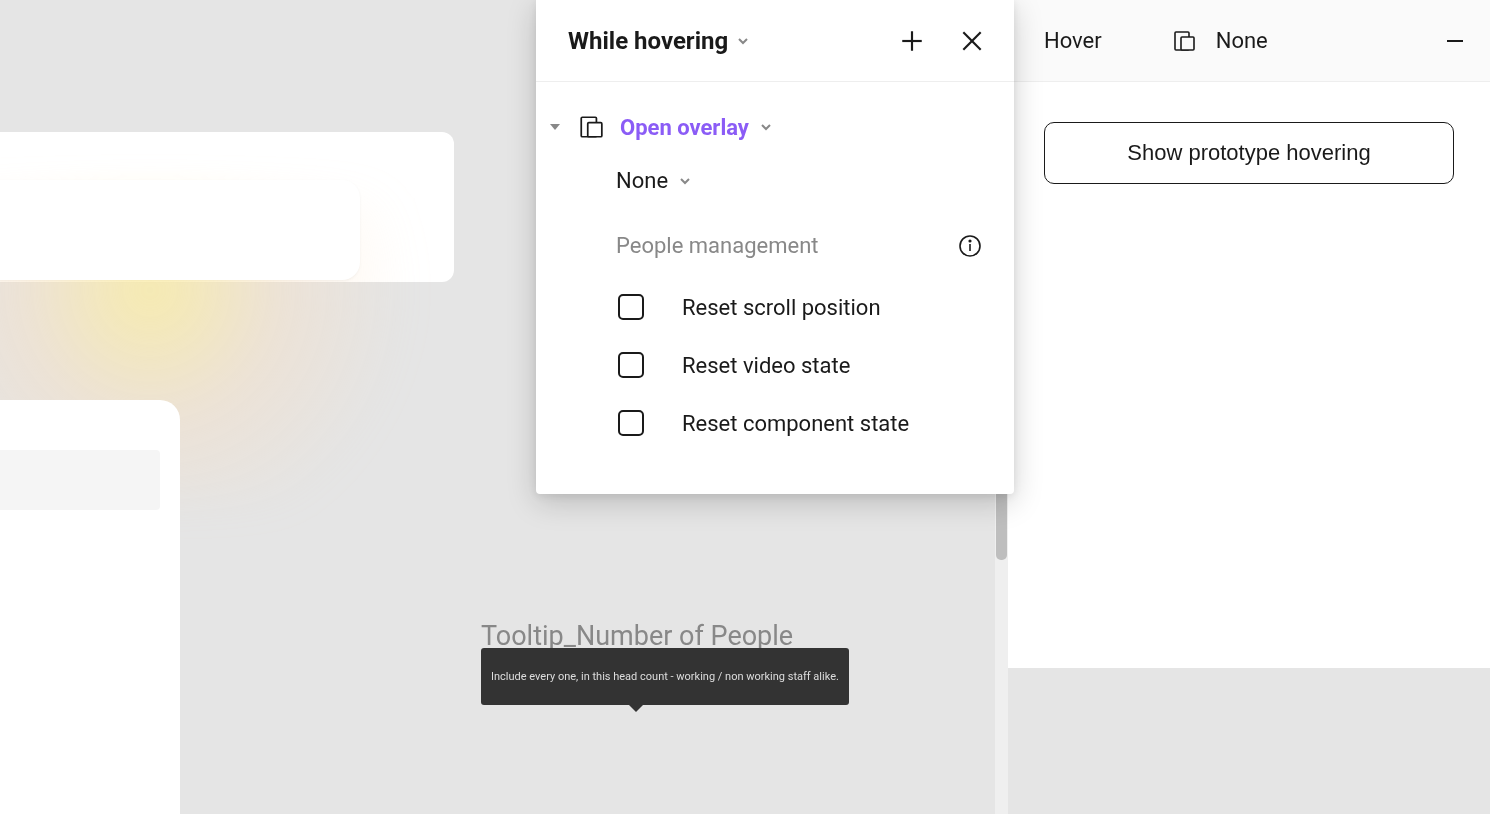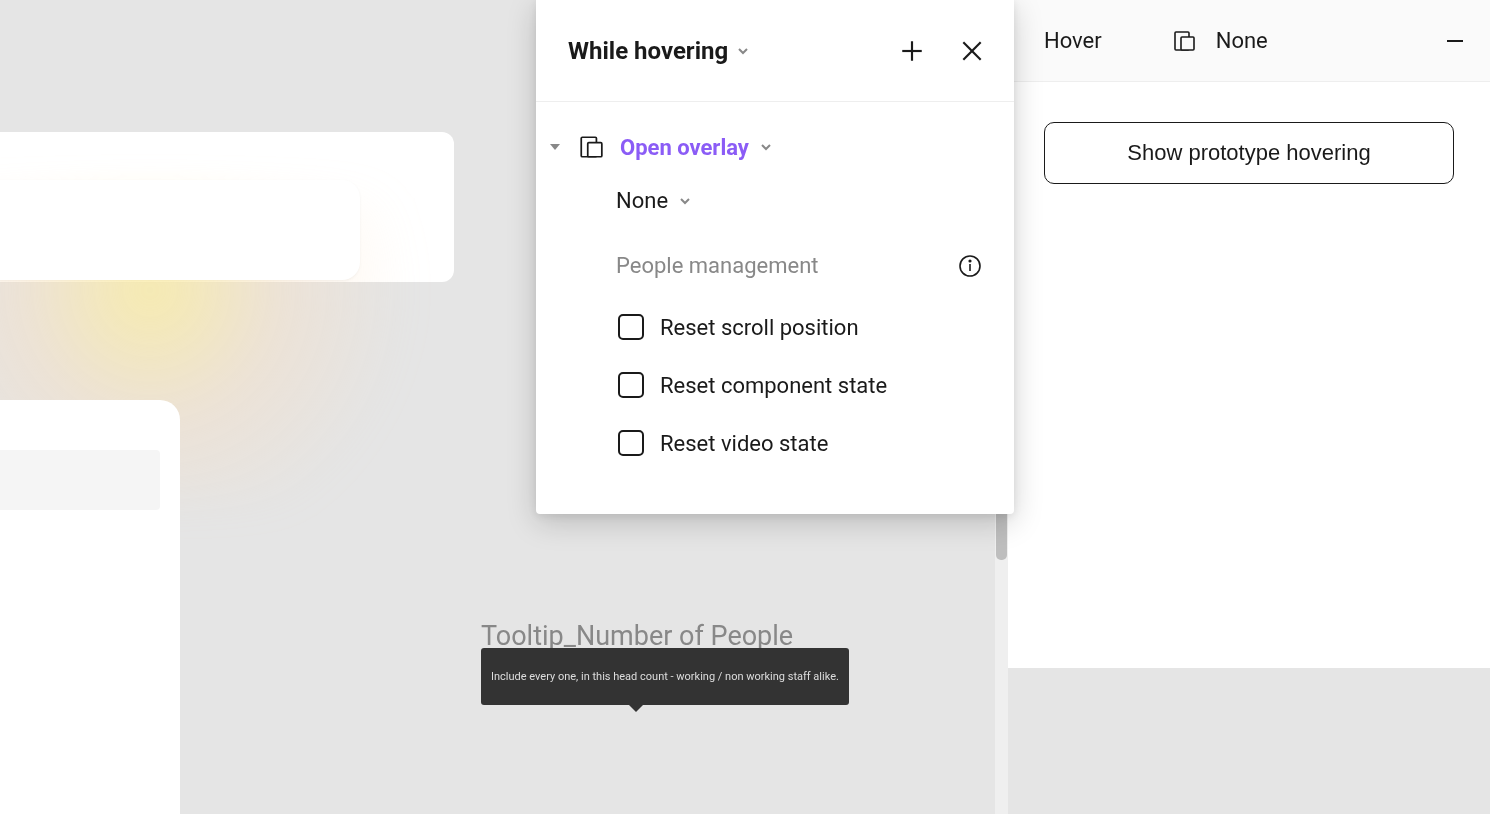--- a/index.html
+++ b/index.html
@@ -207,21 +207,21 @@
       position: absolute;
       left: 536px;
       top: 0;
       width: 478px;
       background: #fff;
       border-radius: 0 0 4px 4px;
       box-shadow: 0 8px 30px rgba(0,0,0,0.18), 0 2px 8px rgba(0,0,0,0.08);
     }
     
     .popup-header {
-      height: 102px;
+      height: 82px;
       display: flex;
       align-items: center;
       padding: 0 26px 0 32px;
       border-bottom: 1px solid #eee;
     }
     
     .popup-title {
       font-size: 24px;
       font-weight: 700;
       color: #1a1a1a;
@@ -309,21 +309,21 @@
     }
     
     .info-icon {
       width: 24px;
       height: 24px;
     }
     
     .checkbox-row {
       display: flex;
       align-items: center;
-      gap: 16px;
+      gap: 38px;
       padding: 16px 0 16px 70px;
     }
     
     .checkbox-box {
       width: 26px;
       height: 26px;
       border: 2.5px solid #1a1a1a;
       border-radius: 5px;
       cursor: pointer;
       flex: 0 0 26px;
@@ -447,21 +447,21 @@
       </span>
     </div>
 
     <div class="checkbox-row">
       <div class="checkbox-box"></div>
       <span class="checkbox-label">Reset scroll position</span>
     </div>
 
     <div class="checkbox-row">
       <div class="checkbox-box"></div>
-      <span class="checkbox-label">Reset component state</span>
+      <span class="checkbox-label">Reset video state</span>
     </div>
 
     <div class="checkbox-row">
       <div class="checkbox-box"></div>
-      <span class="checkbox-label">Reset video state</span>
+      <span class="checkbox-label">Reset component state</span>
     </div>
   </div>
 </div>
 
 </body></html>

